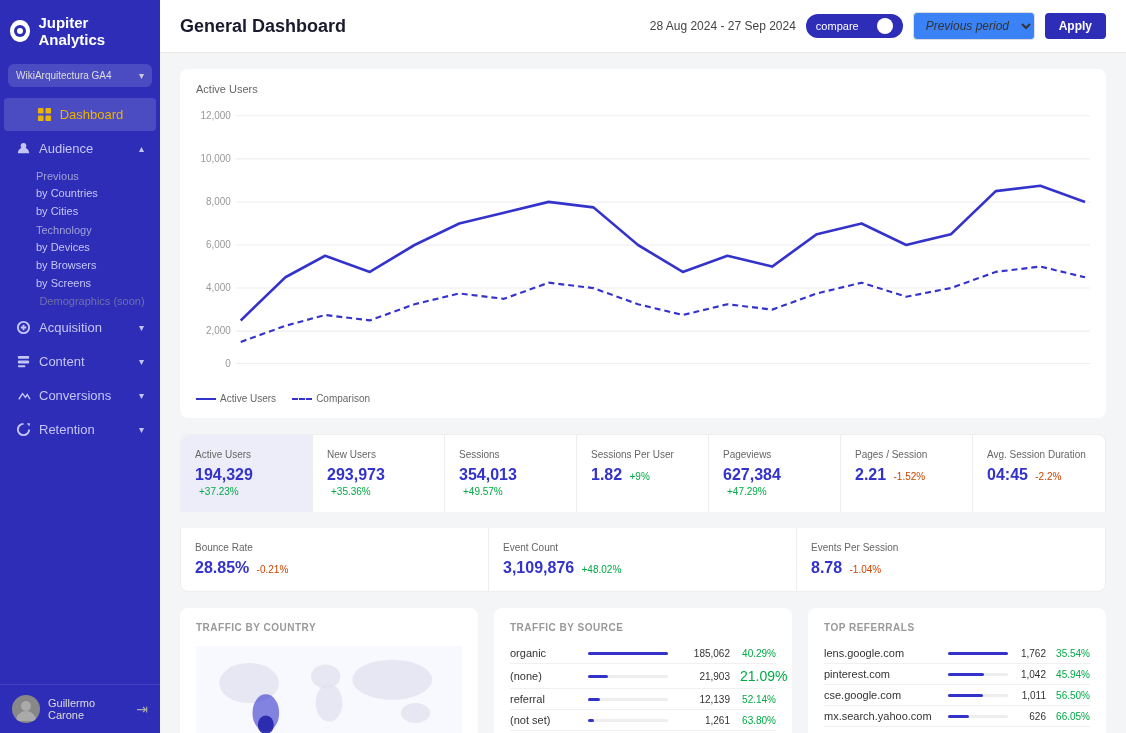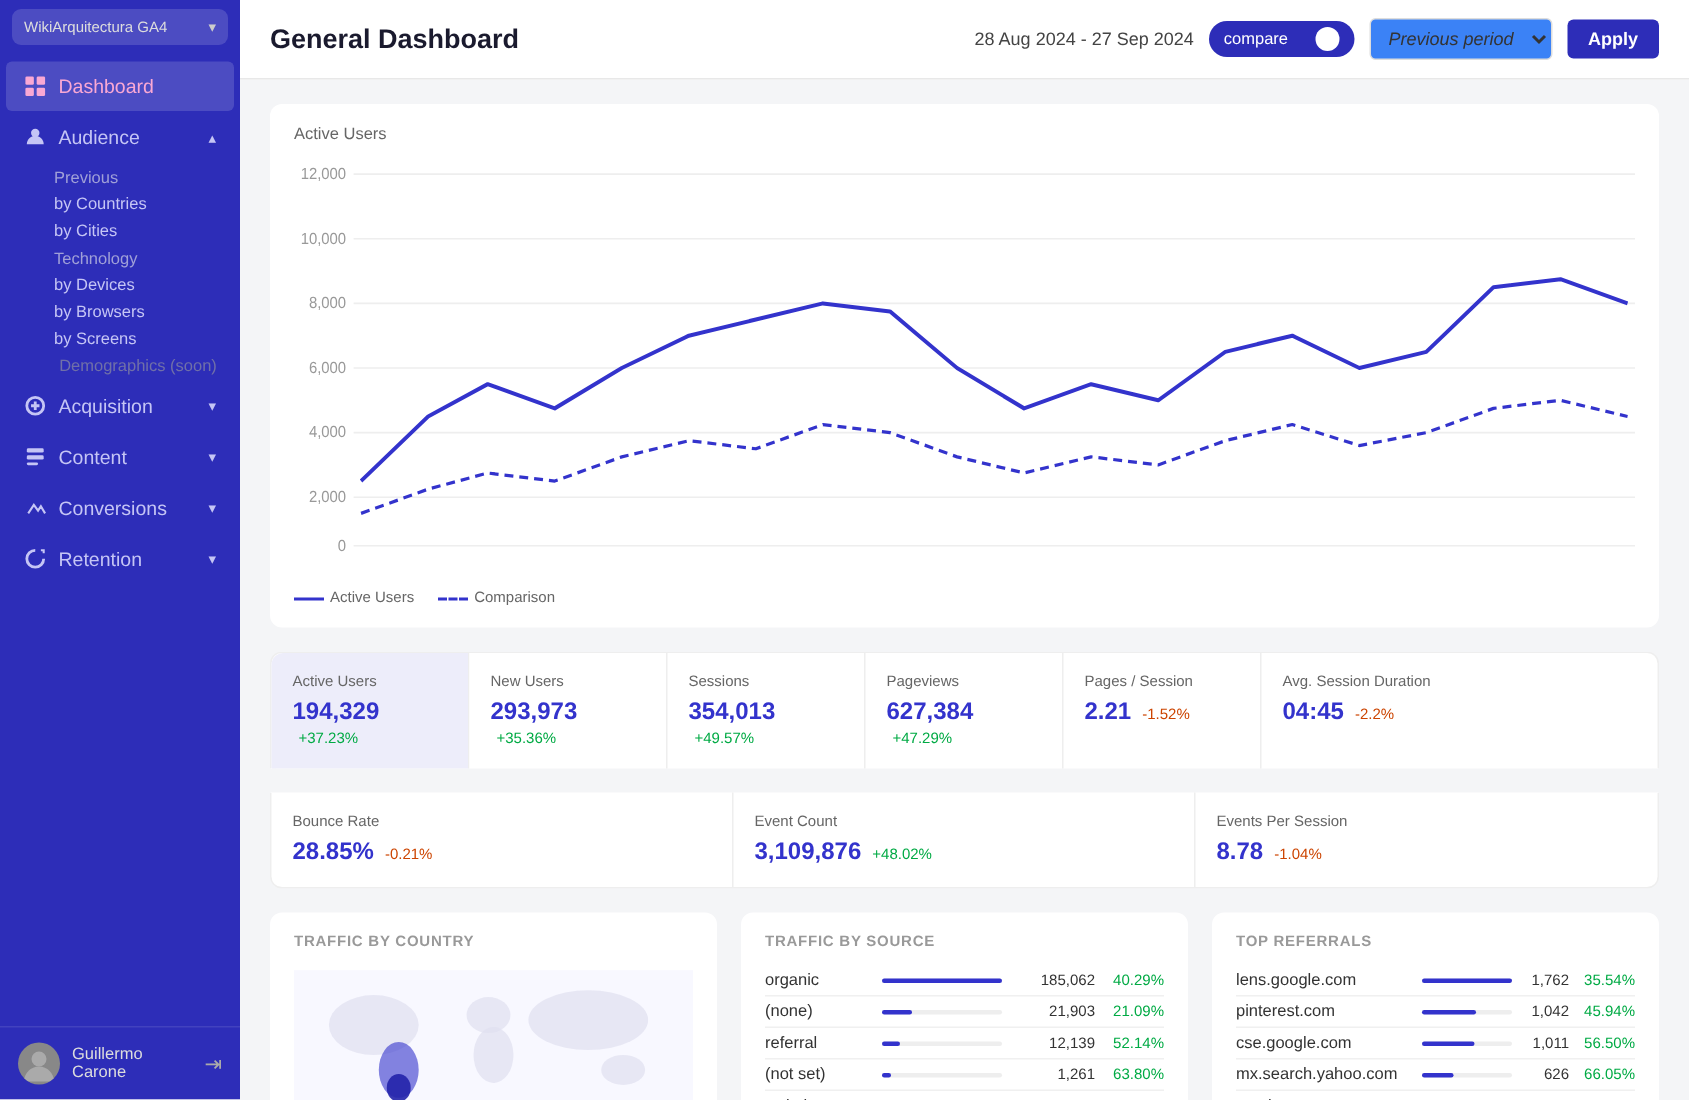--- a/index.html
+++ b/index.html
@@ -19,21 +19,21 @@
       margin: 6px 8px 10px; background: rgba(255,255,255,0.15); border-radius: 6px; padding: 6px 8px; display: flex; align-items: center; justify-content: space-between; cursor: pointer;
     }
     .sidebar-account-text { font-size: 10px; color: #ddd; }
     .sidebar-account-arrow { color: #ccc; font-size: 10px; }
 
     .sidebar-nav { flex: 1; padding-bottom: 10px; }
     .sidebar-nav-item {
       display: flex; align-items: center; gap: 8px; padding: 9px 12px; color: #c5c5f5; font-size: 13px; cursor: pointer; border-radius: 4px; margin: 1px 4px;
     }
     .sidebar-nav-item:hover, .sidebar-nav-item.active { background: rgba(255,255,255,0.15); color: #fff; }
-    .sidebar-nav-item.active { color: #f9a8d4; }
+    .sidebar-nav-item.active { color: #eab308; justify-content: center; }
     .sidebar-nav-item svg { width: 15px; height: 15px; flex-shrink: 0; }
     .sidebar-nav-item .arrow { margin-left: auto; font-size: 10px; }
 
     .sidebar-sub { padding-left: 24px; }
     .sidebar-sub-group { font-size: 11px; color: #a0a0d8; padding: 4px 12px 2px; }
     .sidebar-sub-item { display: block; padding: 3px 12px; color: #c5c5f5; font-size: 11px; cursor: pointer; }
     .sidebar-sub-item.disabled { color: #7070a8; cursor: default; text-align: center; }
 
     .sidebar-user {
       display: flex; align-items: center; gap: 8px; padding: 10px 12px; border-top: 1px solid rgba(255,255,255,0.1);
@@ -107,20 +107,29 @@
     .ref-pct { font-size: 10px; width: 44px; text-align: right; }
     .ref-pct.positive { color: #00aa44; }
 
     
     svg.chart-svg { width: 100%; height: 100%; }
   </style>
 </head>
 <body>
 
 <div id="sidebar">
+  <div class="sidebar-logo">
+    <div class="sidebar-logo-icon">
+      <svg viewBox="0 0 14 14" fill="#2d2db8">
+          <circle cx="7" cy="7" r="6" fill="#2d2db8"></circle>
+          <circle cx="7" cy="7" r="3" fill="white"></circle>
+        </svg>
+    </div>
+    <span>Jupiter Analytics</span>
+  </div>
 
   <div class="sidebar-account">
     <span class="sidebar-account-text">WikiArquitectura GA4</span>
     <span class="sidebar-account-arrow">▾</span>
   </div>
 
   <nav class="sidebar-nav">
 
     <div class="sidebar-nav-item active">
       <svg viewBox="0 0 16 16" fill="currentColor">
@@ -315,20 +324,27 @@
         </div>
       </div>
       <div class="metric-card">
         <div class="metric-label">Sessions</div>
         <div>
           <span class="metric-value">354,013</span>
           <span class="metric-change">+49.57%</span>
         </div>
       </div>
       <div class="metric-card">
+        <div class="metric-label">Sessions Per User</div>
+        <div>
+          <span class="metric-value">1.82</span>
+          <span class="metric-change">+9%</span>
+        </div>
+      </div>
+      <div class="metric-card">
         <div class="metric-label">Pageviews</div>
         <div>
           <span class="metric-value">627,384</span>
           <span class="metric-change">+47.29%</span>
         </div>
       </div>
       <div class="metric-card">
         <div class="metric-label">Pages / Session</div>
         <div>
           <span class="metric-value">2.21</span>
@@ -405,21 +421,21 @@
               </div>
             <span class="source-num">185,062</span>
             <span class="source-pct" style="color:#00aa44;font-size:10px;width:36px;text-align:right;">40.29%</span>
           </div>
           <div class="source-row">
             <span class="source-name">(none)</span>
             <div class="source-bar-wrap">
                 <div class="source-bar" style="width:25%"></div>
               </div>
             <span class="source-num">21,903</span>
-            <span class="source-pct" style="color:#00aa44;font-size:10px;width:36px;text-align:right;">21.09%</span>
+            <span class="source-pct" style="color:#00aa44;font-size:14px;width:36px;text-align:right;">21.09%</span>
           </div>
           <div class="source-row">
             <span class="source-name">referral</span>
             <div class="source-bar-wrap">
                 <div class="source-bar" style="width:15%"></div>
               </div>
             <span class="source-num">12,139</span>
             <span class="source-pct" style="color:#00aa44;font-size:10px;width:36px;text-align:right;">52.14%</span>
           </div>
           <div class="source-row">

